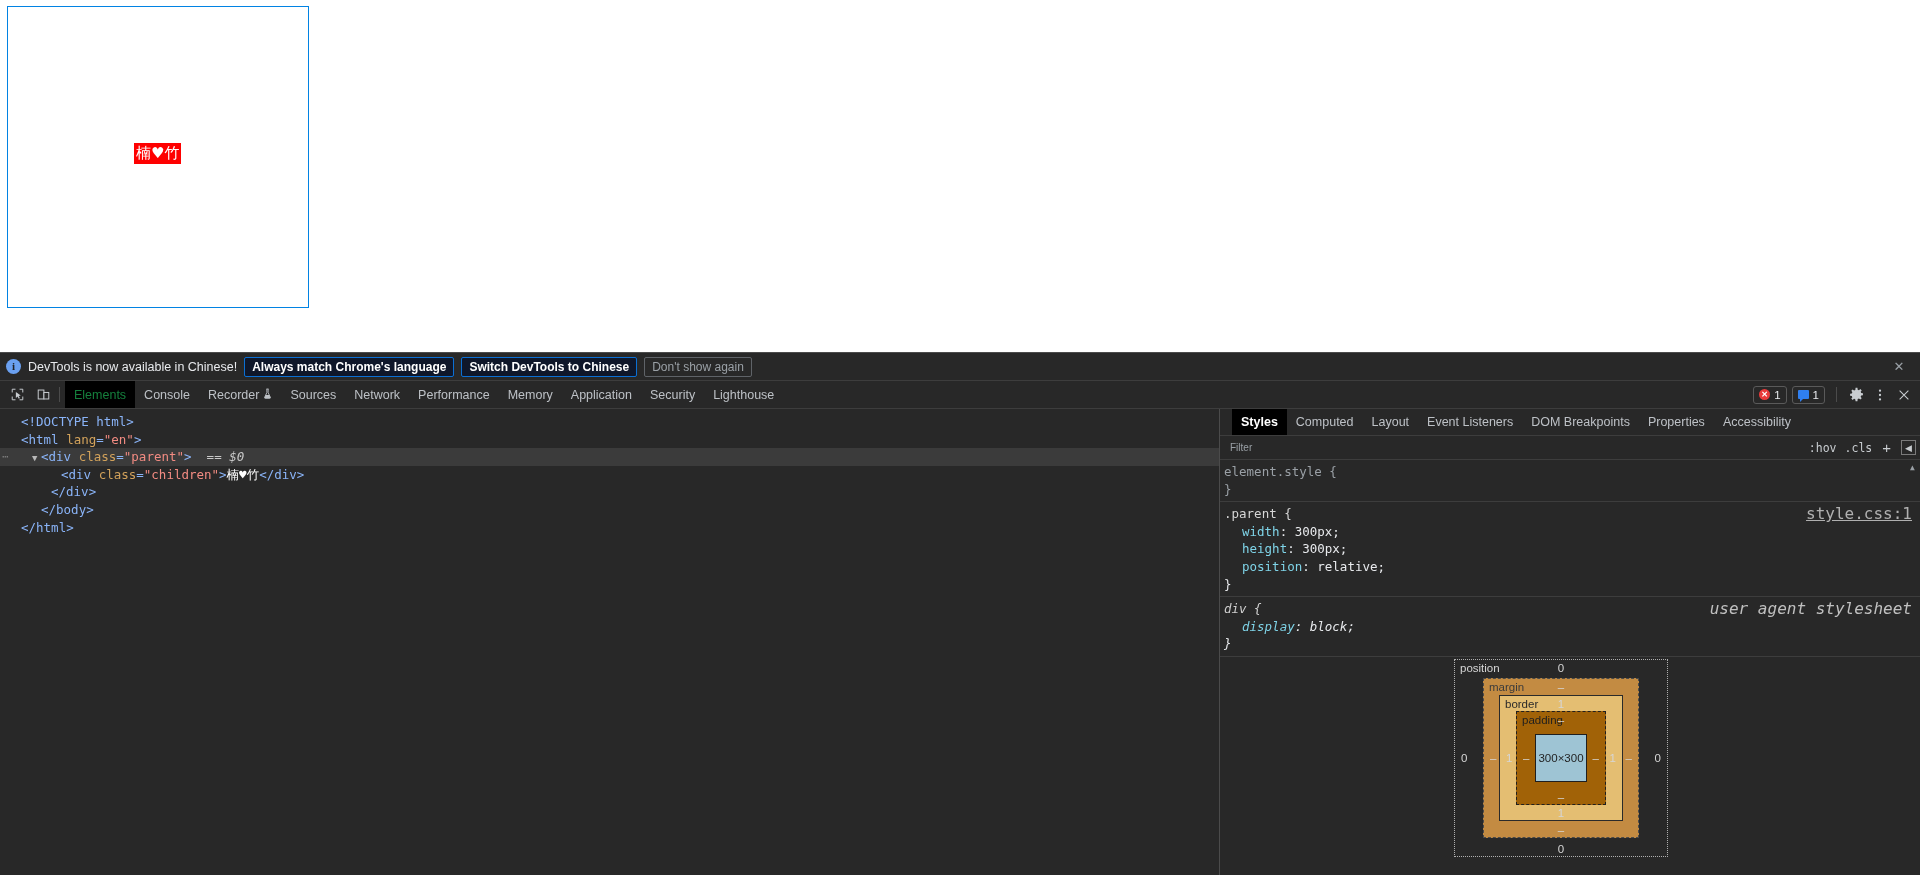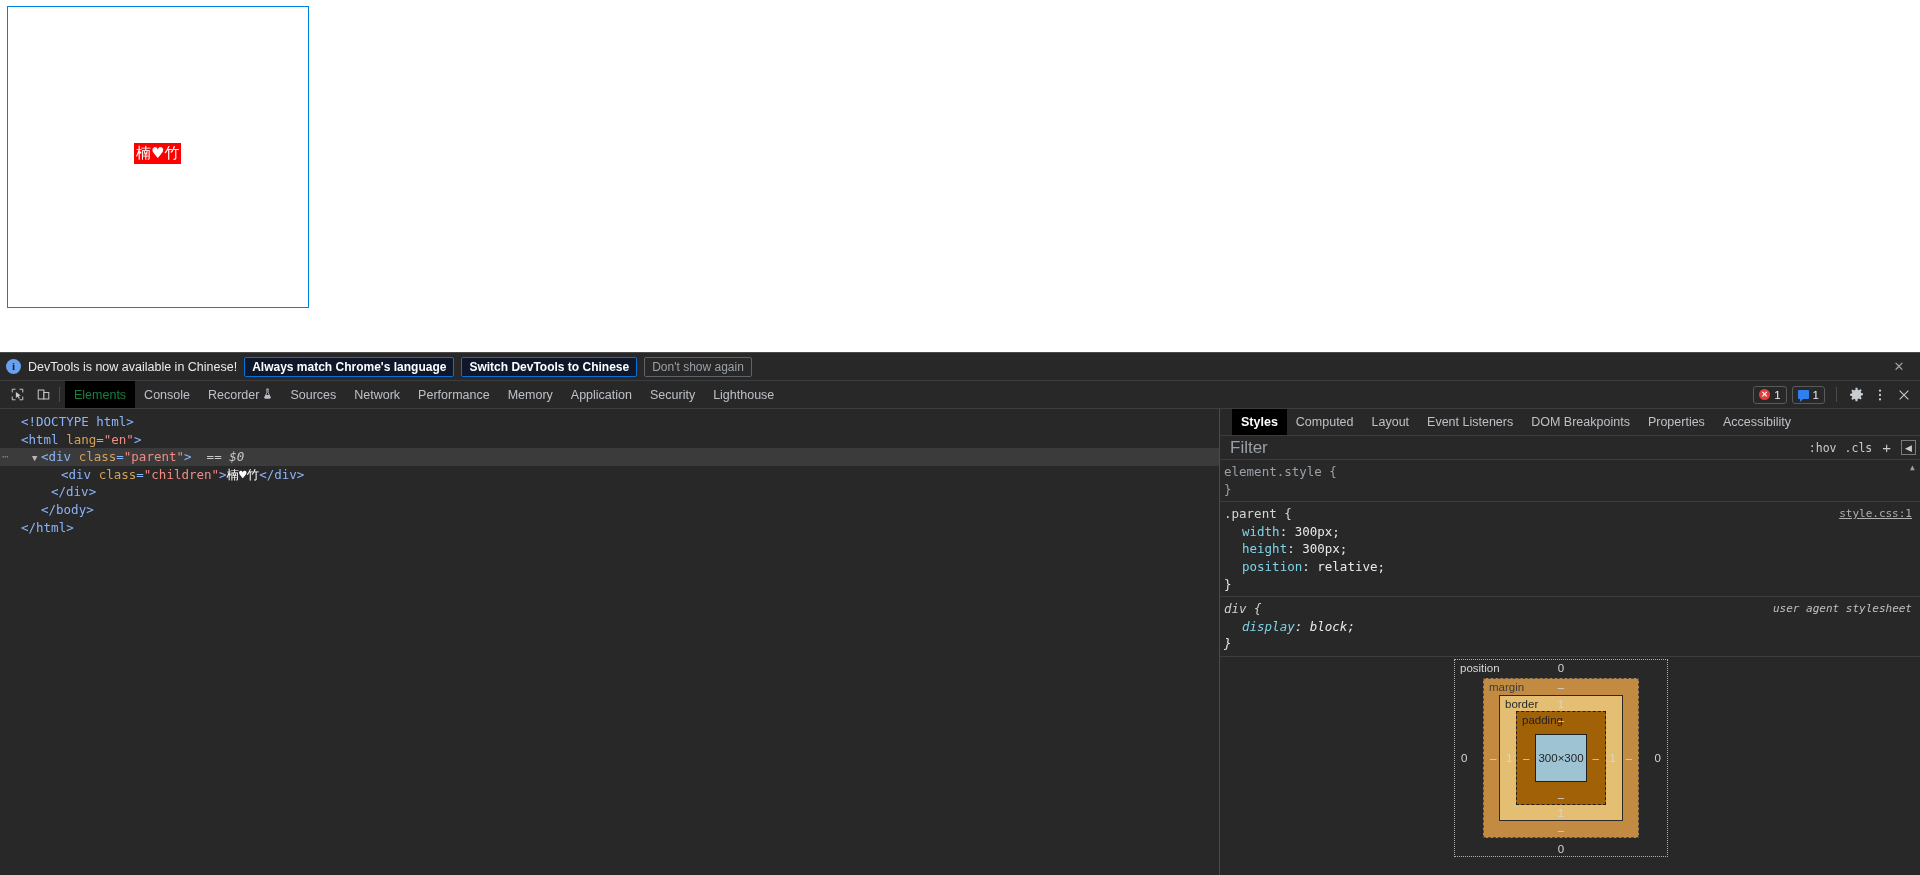--- a/index.html
+++ b/index.html
@@ -256,21 +256,21 @@
     display: flex; align-items: center;
     border-bottom: 1px solid #3d3d3d;
     padding: 0 4px 0 8px;
     gap: 8px;
   }
   #filter-input {
     flex: 1;
     background: transparent;
     border: none; outline: none;
     color: #e8eaed;
-    font-size: 17px;
+    font-size: 10px;
     font-family: "Liberation Sans", sans-serif;
   }
   #filter-input::placeholder { color:#9aa0a6; }
   .fr-item {
     font-family: "DejaVu Sans Mono", monospace;
     font-size: 11.5px;
     color: #c9cdd1;
     cursor: pointer;
   }
   .fr-plus { font-size: 15px; color:#c9cdd1; cursor:pointer; padding:0 2px;}
@@ -291,21 +291,21 @@
   .css-block { padding: 3px 0 3px 4px; position: relative; }
   .css-block.sep { border-bottom: 1px solid #3d3d3d; }
   .css-block.muted .sel, .css-block.muted .brace { color: #9aa0a6; }
   .sel { color: #d6d6d6; }
   .ua .sel, .ua .prop, .ua .pval, .ua .brace { font-style: italic; }
   .ua .sel { color: #cfcfcf; }
   .prop { color: #7fd4e8; padding-left: 18px; }
   .pval { color: #e8eaed; }
   .origin {
     position: absolute; right: 8px; top: 3px;
-    font-size: 11px; color:#b0b0b0;
+    font-size: 16px; color:#b0b0b0;
     text-decoration: underline; cursor: pointer;
   }
   .origin.noline { text-decoration: none; font-style: italic; color:#c0c0c0;}
   .swatch {
     display:inline-block; width: 10px; height: 10px;
     background: rgb(1,131,227);
     border: 1px solid #707070;
     vertical-align: -1px;
     margin: 0 2px 0 1px;
   }

